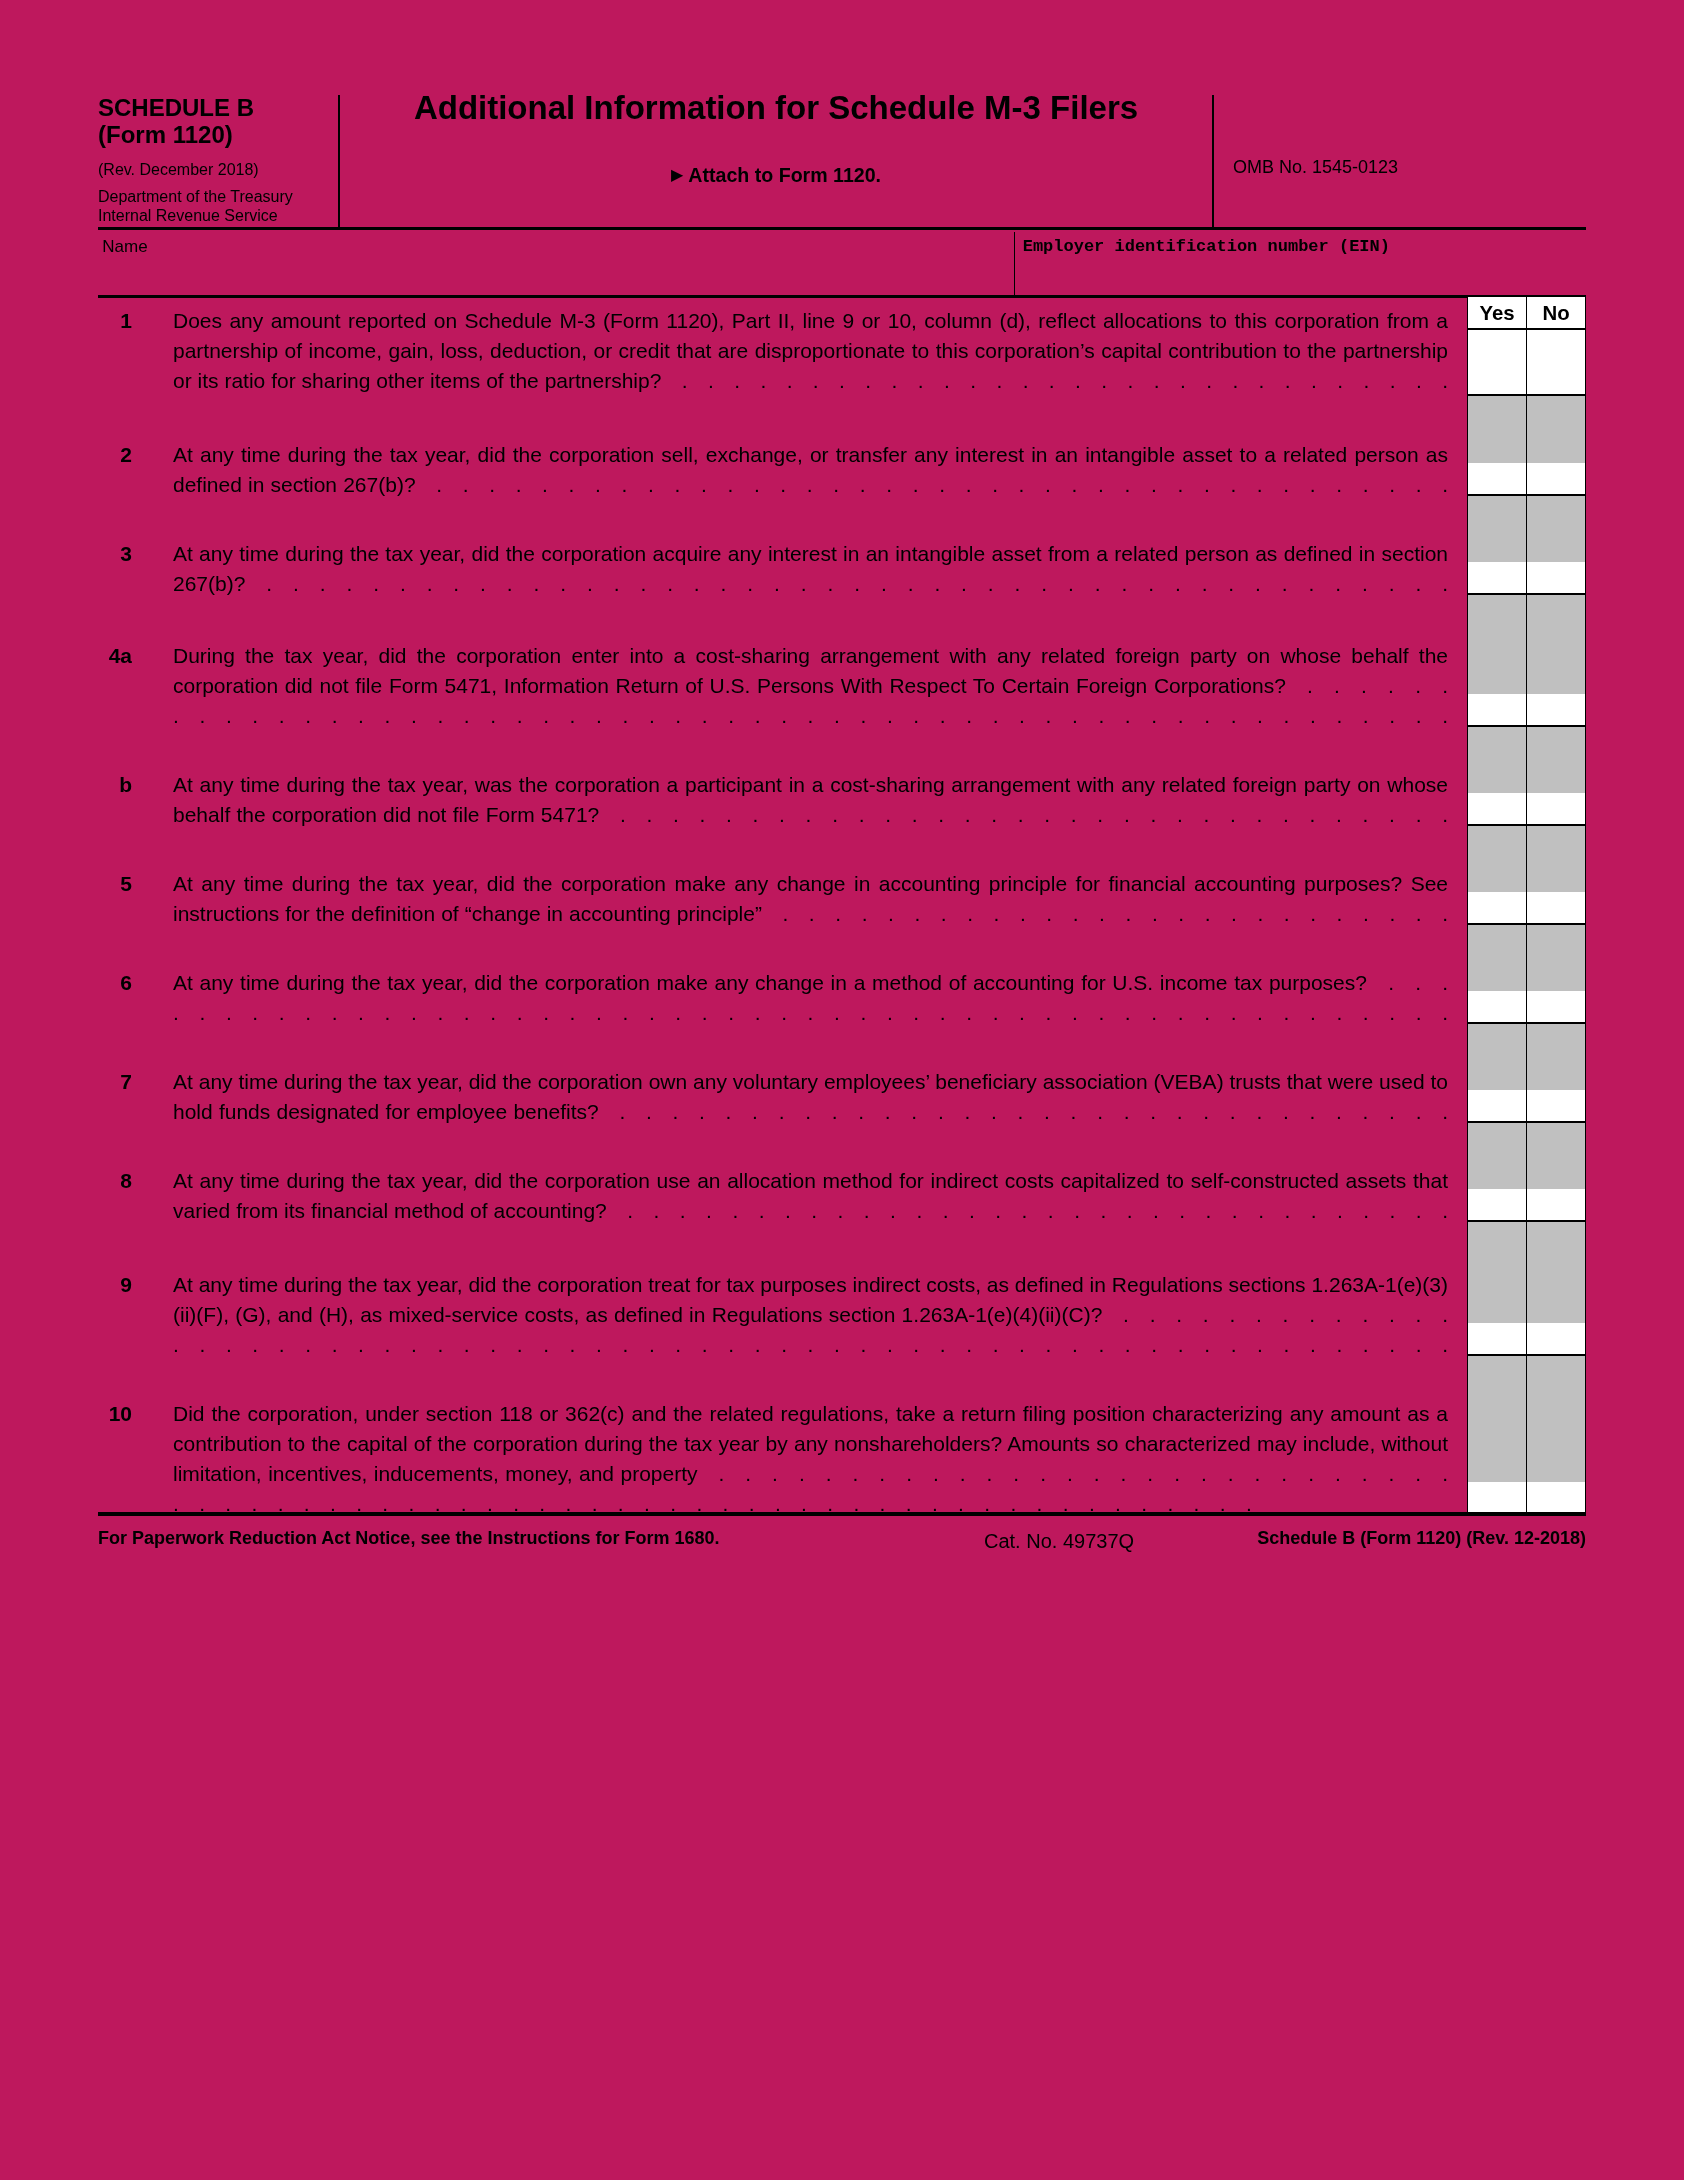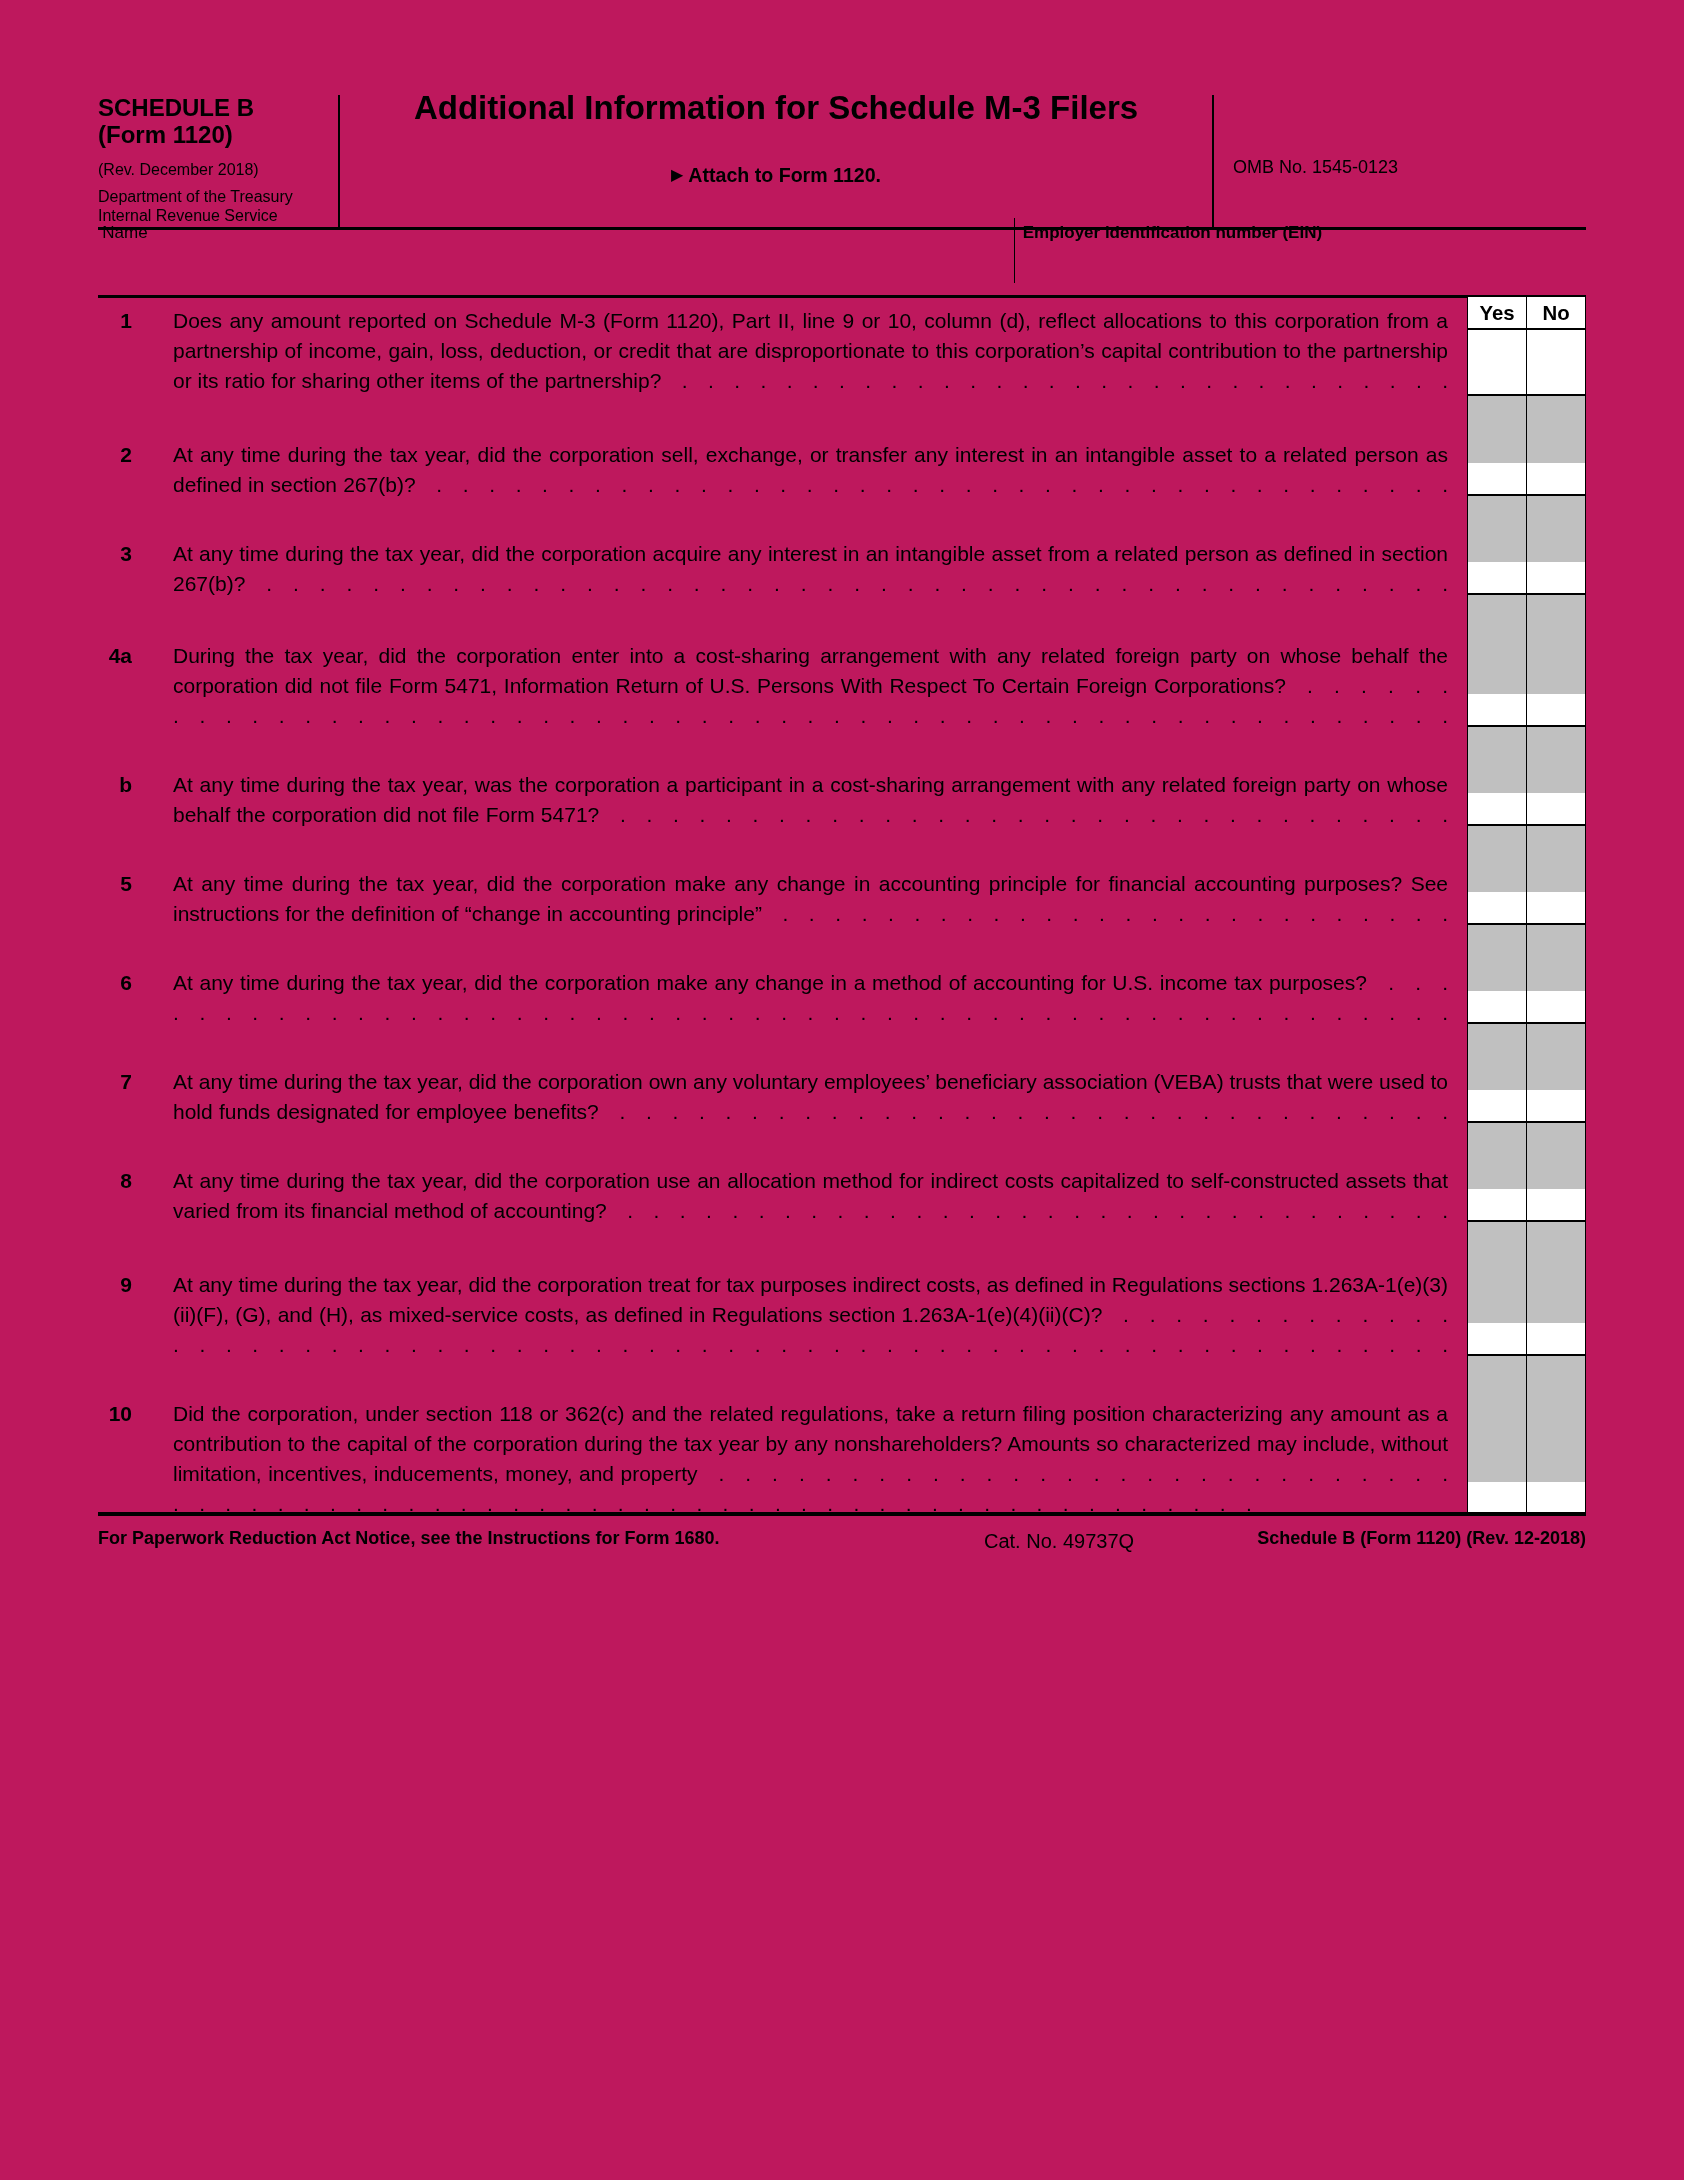--- a/index.html
+++ b/index.html
@@ -22,25 +22,25 @@
   .hd-attach{font-size:19.6px;font-weight:bold;margin-top:37px;line-height:24px;}
   .hd-goto{font-size:19.6px;font-weight:bold;margin-top:5.1px;line-height:24px;}
   .hd-goto .url{font-style:italic;}
   .arrow{font-size:16px;position:relative;top:-1.7px;margin-right:5.1px;}
   .hd-omb{position:absolute;left:1233px;top:157px;font-size:18px;}
   .hrule{position:absolute;left:98px;width:1488px;background:#000;}
   .rule-header{top:227px;height:2.6px;}
   .rule-tabletop{top:295px;height:2.6px;}
   .rule-bottom{top:1512px;height:4.3px;}
   
-  .name-row{position:absolute;left:98px;top:218px;width:1488px;height:65px;}
+  .name-row{position:absolute;left:98px;top:232px;width:1488px;height:65px;}
   .name-area{position:absolute;left:0;top:0;width:916px;height:65px;}
   .ein-area{position:absolute;left:916px;top:0;width:572px;height:65px;border-left:1.7px solid #000;}
   .name-area .lbl{font-size:17px;padding:5.1px 0 0 4.3px;}
-  .ein-area .lbl{font-size:17px;font-weight:bold;padding:5.1px 0 0 7.7px;}
+  .ein-area .lbl{font-size:17px;font-weight:bold;padding:5.1px 0 0 7.7px;font-family:Liberation Mono, monospace;}
   
   .qtable{position:absolute;left:0;top:297px;width:1685px;}
   .qrow{position:relative;width:1685px;}
   .qnum{position:absolute;left:98px;width:34px;text-align:right;
         font-size:21px;font-weight:bold;line-height:30px;overflow:hidden;}
   .qtext{position:absolute;left:173px;width:1275px;overflow:hidden;}
   .qtext p{margin:0;font-size:21px;line-height:30px;text-align:justify;}
   .leader{word-spacing:14.5px;}
   .cell{position:absolute;top:0;bottom:0;width:60px;box-sizing:border-box;
         border-left:1.7px solid #000;

